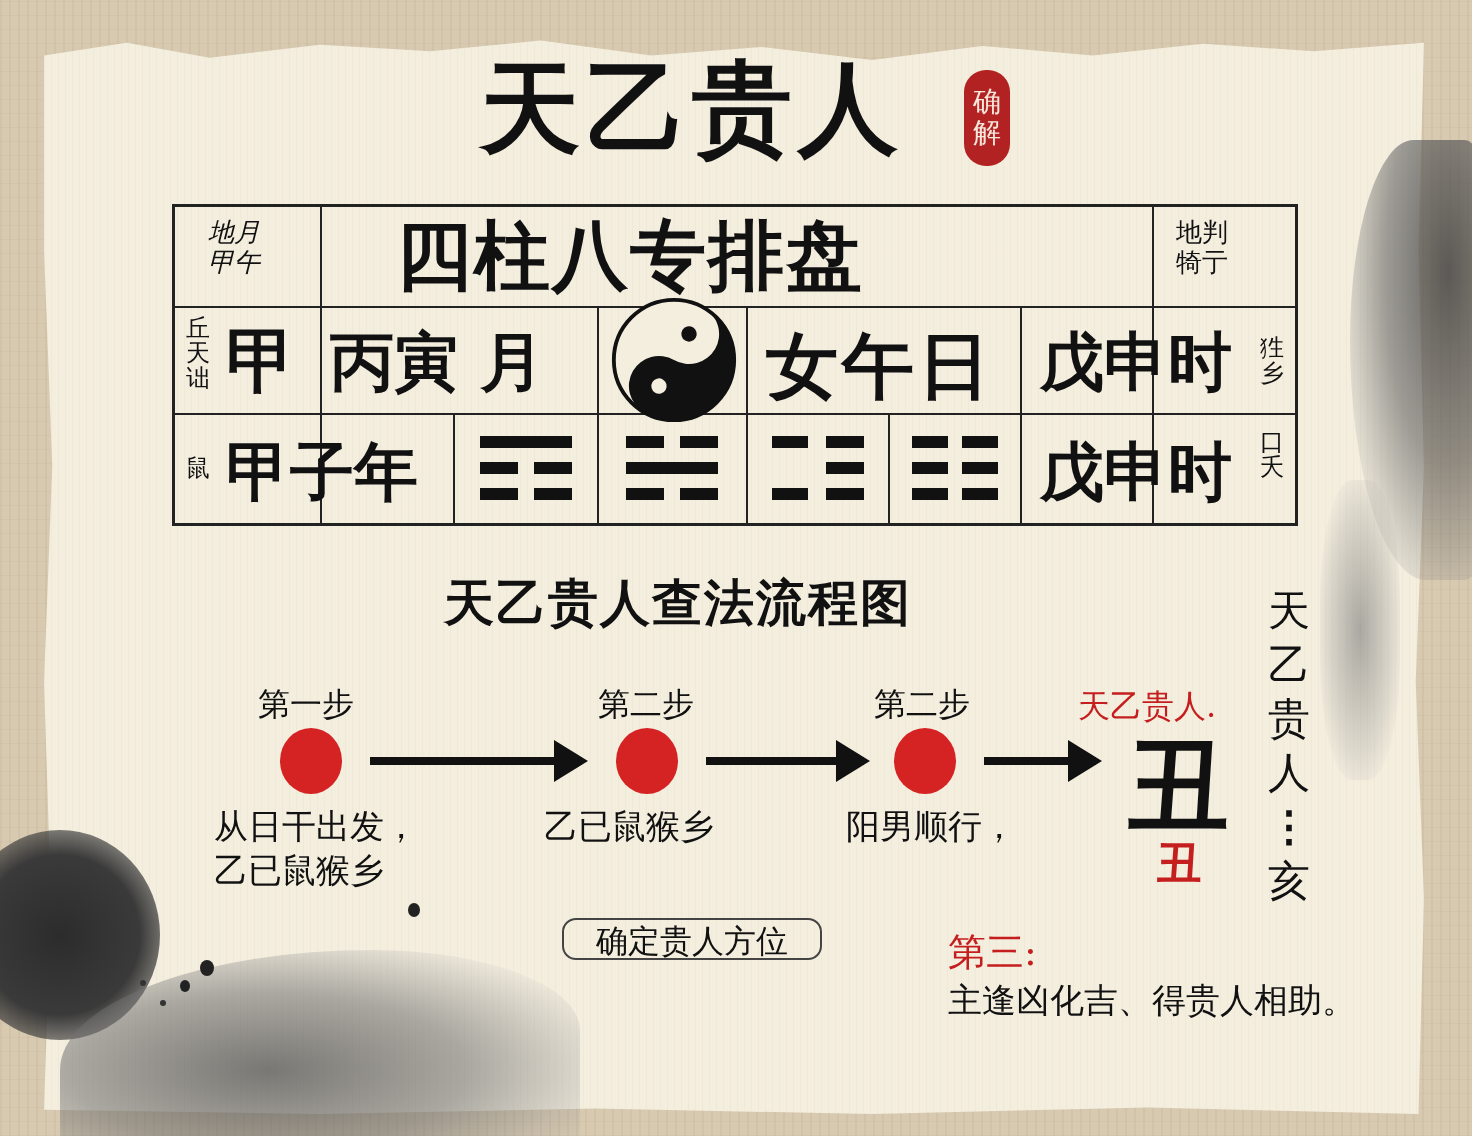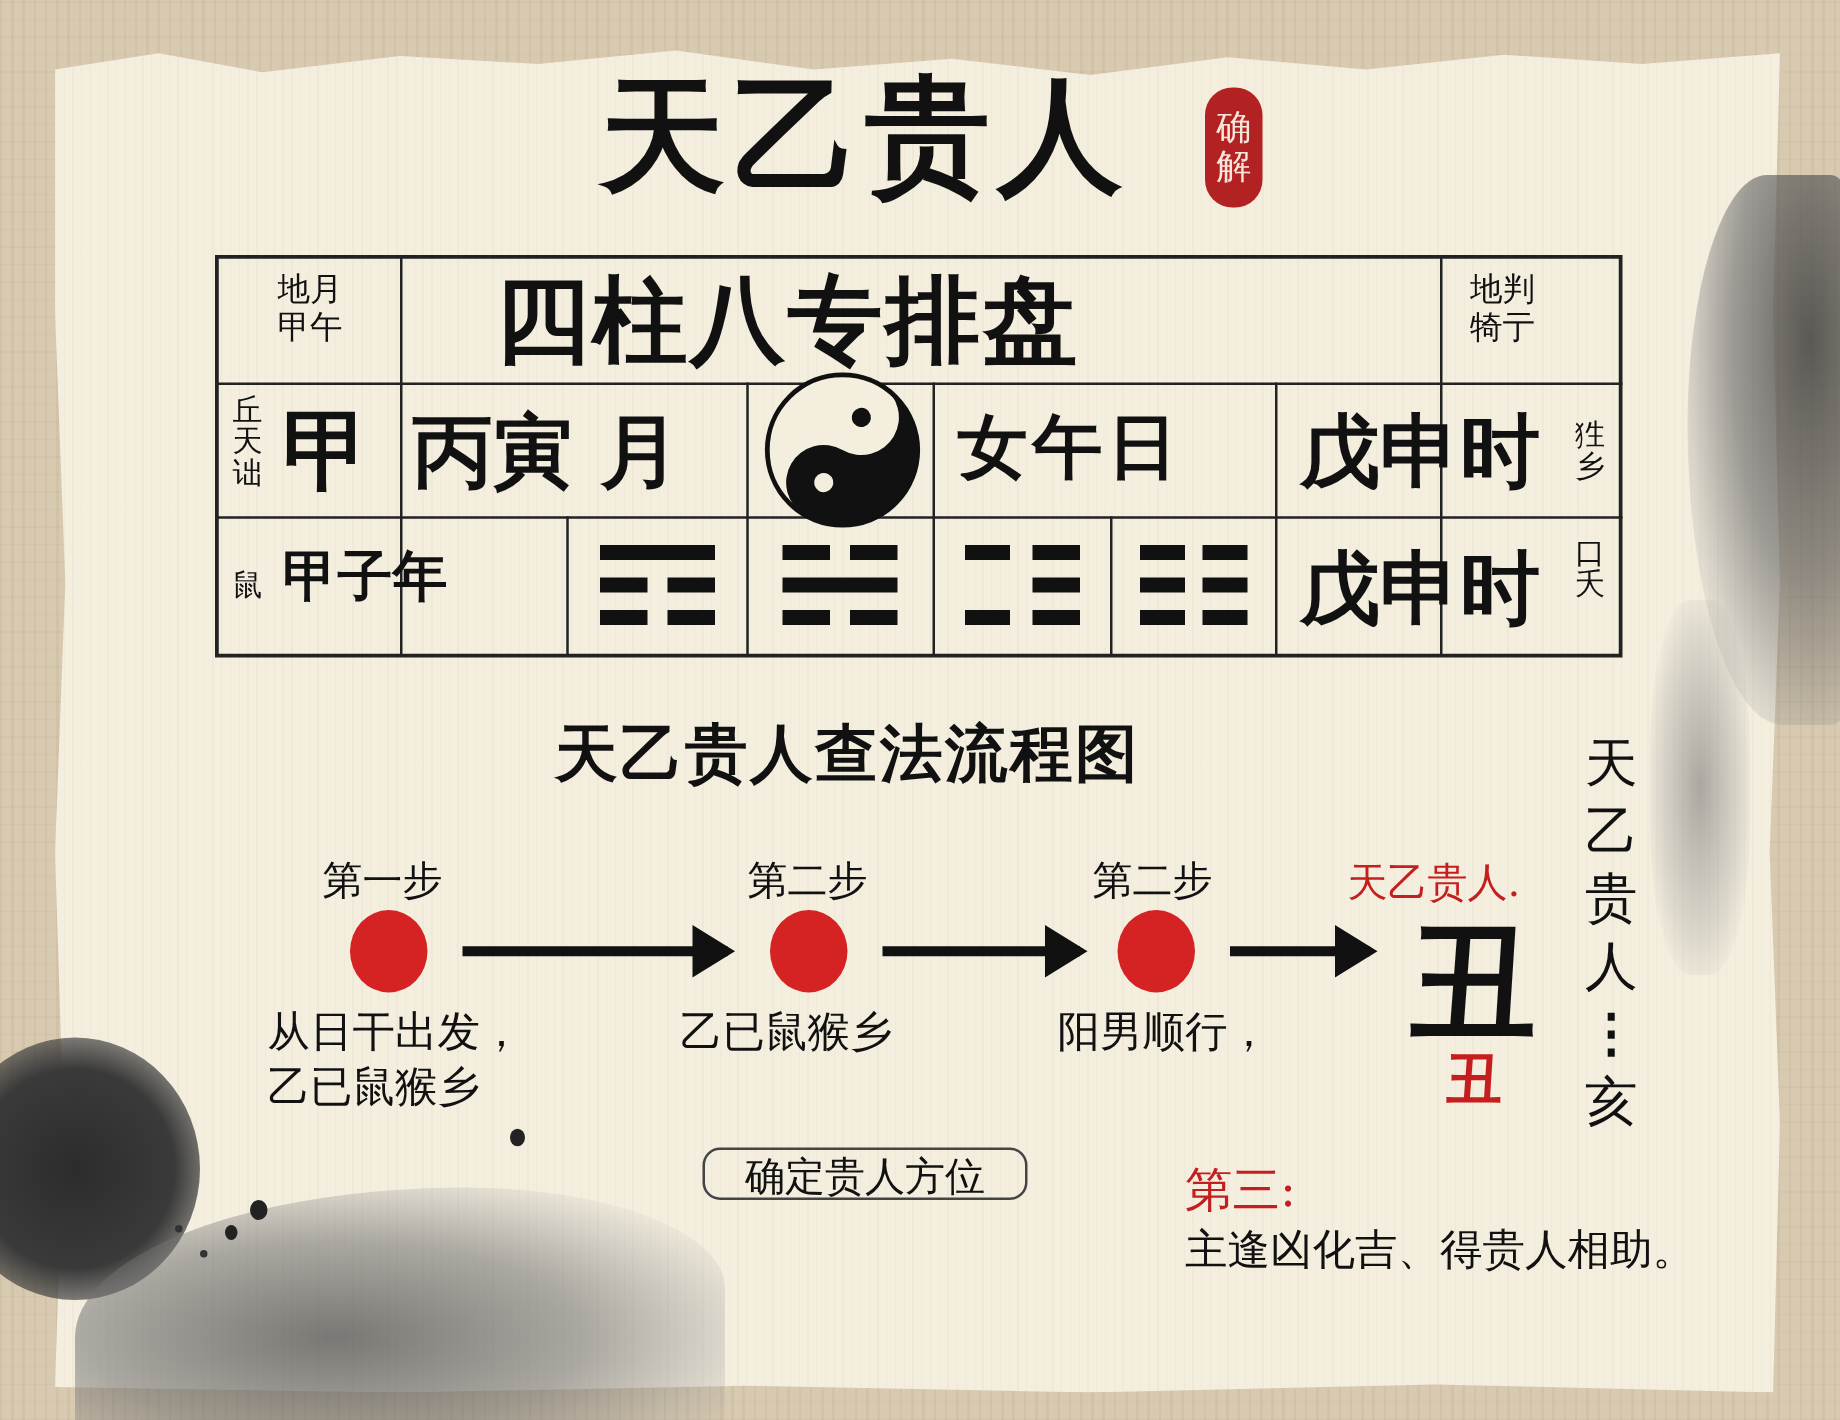--- a/index.html
+++ b/index.html
@@ -71,21 +71,21 @@
 <div class="hl" style="left:172px;top:413px;width:1126px;"></div>
 
 <div class="vl" style="left:320px;top:204px;height:320px;"></div>
 <div class="vl" style="left:1152px;top:204px;height:320px;"></div>
 <div class="vl" style="left:597px;top:306px;height:218px;"></div>
 <div class="vl" style="left:746px;top:306px;height:218px;"></div>
 <div class="vl" style="left:1020px;top:306px;height:218px;"></div>
 <div class="vl" style="left:453px;top:413px;height:111px;"></div>
 <div class="vl" style="left:888px;top:413px;height:111px;"></div>
 
-<div class="small-note" style="left:222px;top:218px;">
+<div class="small-note" style="left:208px;top:218px;font-style:italic;">
   <div>地月</div>
   <div>甲午</div>
 </div>
 <div class="cell-text" style="left:396px;top:218px;font-size:76px;letter-spacing:2px;">四柱八专排盘</div>
 <div class="small-note" style="left:1176px;top:218px;">
   <div>地判</div>
   <div>犄亍</div>
 </div>
 
 <div class="tiny-vert" style="left:184px;top:316px;">
@@ -94,29 +94,29 @@
   <div>诎</div>
 </div>
 <div class="cell-text" style="left:226px;top:326px;font-size:70px;">甲</div>
 <div class="cell-text" style="left:330px;top:330px;font-size:64px;">丙寅 月</div>
 <svg class="yinyang" viewBox="0 0 100 100" style="left:606px;top:296px;width:136px;height:128px;">
   <circle cx="50" cy="50" r="47" fill="#f4eedf" stroke="#111" stroke-width="3"></circle>
   <path d="M50 3 A47 47 0 0 1 50 97 A23.5 23.5 0 0 1 50 50 A23.5 23.5 0 0 0 50 3 Z" fill="#111" transform="rotate(30 50 50)"></path>
   <circle cx="50" cy="26.5" r="6" fill="#111" transform="rotate(30 50 50)"></circle>
   <circle cx="50" cy="73.5" r="6" fill="#f4eedf" transform="rotate(30 50 50)"></circle>
 </svg>
-<div class="cell-text" style="left:766px;top:330px;font-size:56px;letter-spacing:4px;">女午日</div>
+<div class="cell-text" style="left:766px;top:330px;font-size:72px;letter-spacing:4px;">女午日</div>
 <div class="cell-text" style="left:1040px;top:330px;font-size:64px;">戊申时</div>
 <div class="tiny-vert" style="left:1258px;top:336px;">
   <div>狌</div>
   <div>乡</div>
 </div>
 
 <div class="tiny-vert" style="left:184px;top:456px;">鼠</div>
-<div class="cell-text" style="left:226px;top:440px;font-size:44px;">甲子年</div>
+<div class="cell-text" style="left:226px;top:440px;font-size:64px;">甲子年</div>
 
 <div class="trigram" style="left:480px;top:436px;">
   <div class="bar" style="left:0;top:0;width:92px;"></div>
   <div class="bar" style="left:0;top:26px;width:38px;"></div>
     <div class="bar" style="left:54px;top:26px;width:38px;"></div>
   <div class="bar" style="left:0;top:52px;width:38px;"></div>
     <div class="bar" style="left:54px;top:52px;width:38px;"></div>
 </div>
 <div class="trigram" style="left:626px;top:436px;">
   <div class="bar" style="left:0;top:0;width:38px;"></div>

